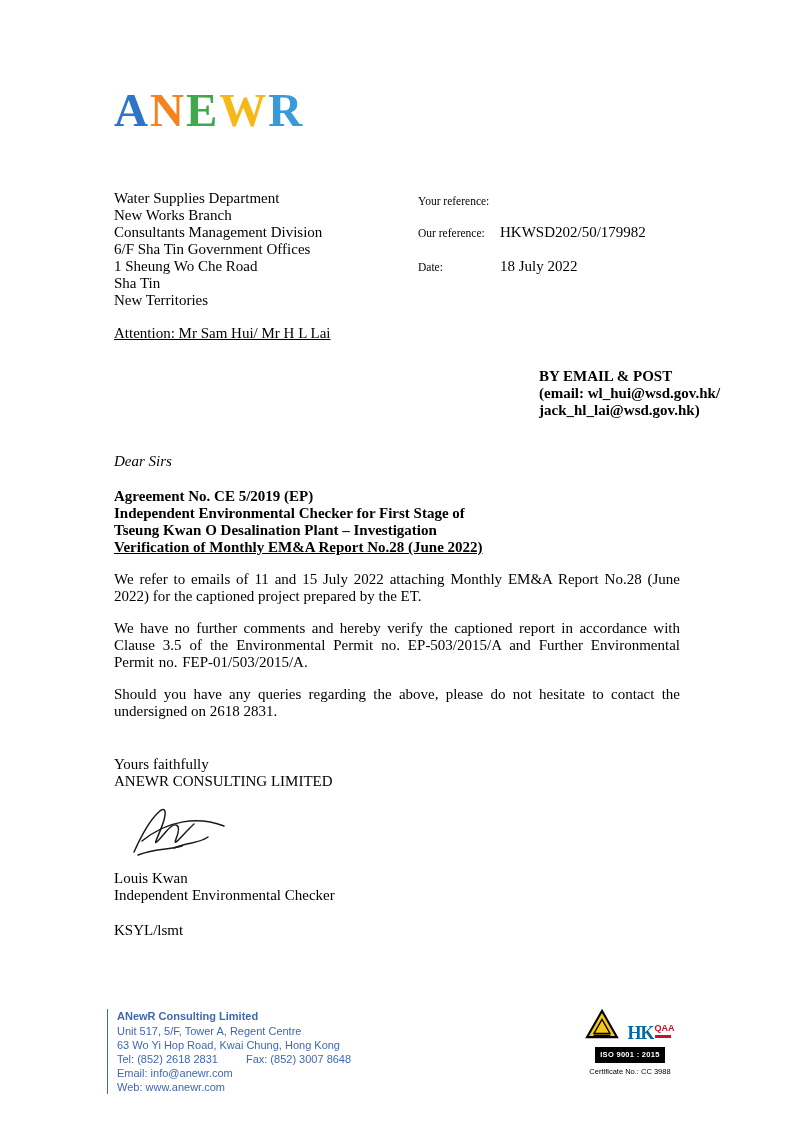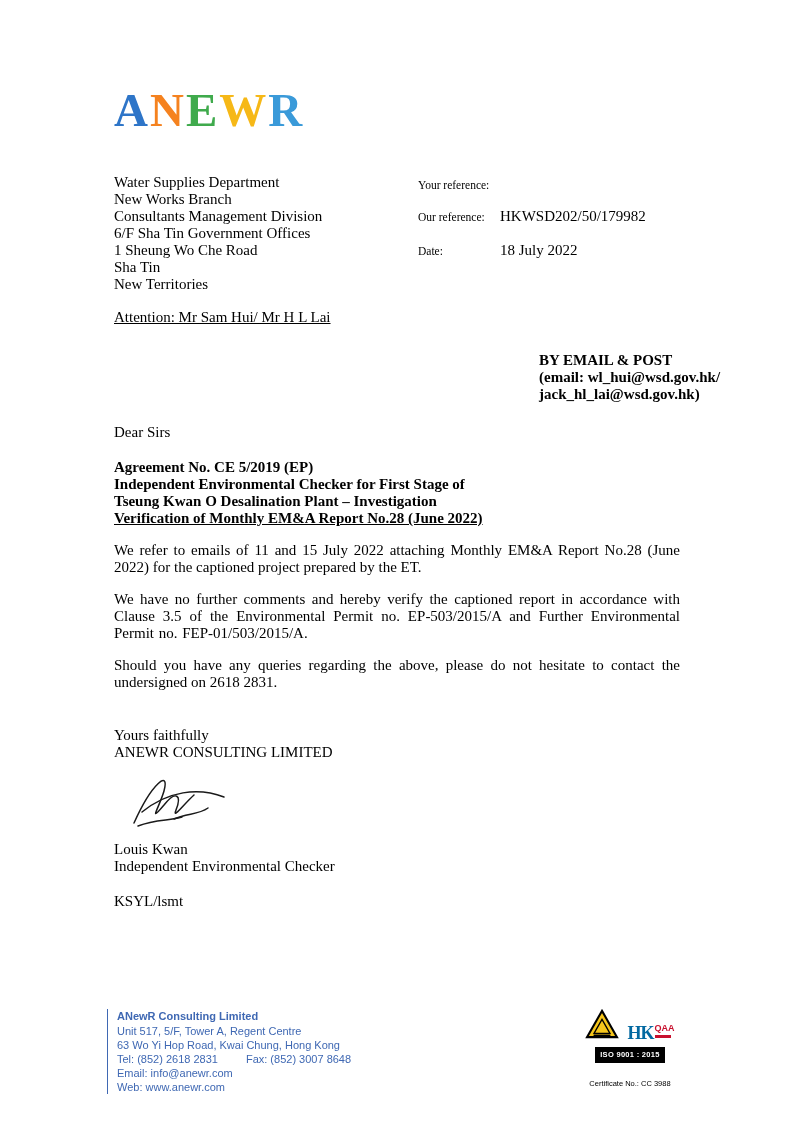--- a/index.html
+++ b/index.html
@@ -10,33 +10,33 @@
     margin:0 auto;
     background:#ffffff;
     font-family:"Liberation Serif", serif;
     font-size:15px; color:#000;
     padding:86px 95px 0 95px;
     overflow:hidden;
   }
   
   .logo { font-family:"Liberation Serif", serif; font-weight:bold; font-size:47px; letter-spacing:2px; line-height:48px; }
   
-  .addr-row { display:flex; margin-top:40px; }
+  .addr-row { display:flex; margin-top:56px; }
   .recipient { flex:1; line-height:17px; }
   .refs { width:262px; margin-top:2px; }
   .ref-row { display:flex; align-items:flex-start; margin-bottom:17px; }
   .ref-label { font-size:11.5px; width:82px; flex:0 0 82px; padding-top:3px; }
   .ref-value { font-size:15px; }
   
   .attention { margin-top:16px; text-decoration:underline; }
   
   .delivery { margin-top:26px; margin-left:425px; font-weight:bold; line-height:17px; }
   .delivery div { white-space:nowrap; }
   
-  .salutation { margin-top:21px; }
+  .salutation { margin-top:34px;font-style:italic; }
   .subject { margin-top:18px; font-weight:bold; line-height:17px; }
   .subject .underlined { text-decoration:underline; }
   .body-para { margin-top:15px; line-height:17px; text-align:justify; }
   .body-para.wide { word-spacing:1px; }
   
   .closing { margin-top:36px; line-height:17px; }
   .signature { margin-top:6px; margin-left:12px; height:62px; }
   .signer { margin-top:12px; line-height:17px; }
   .initials { margin-top:18px; }
   
@@ -51,21 +51,21 @@
   .footer-telfax { display:flex; }
   .footer-telfax .fax { margin-left:28px; }
   .iso-block { width:110px; text-align:center; color:#000; }
   .iso-logos { display:flex; justify-content:center; align-items:flex-end; gap:8px; margin-bottom:4px; }
   .hkqaa { display:flex; align-items:flex-start; line-height:1; }
   .hkqaa .hk { font-family:Liberation Serif, serif; font-weight:bold; font-size:18px; color:#0369a1; letter-spacing:-1px; }
   .hkqaa .side { display:flex; flex-direction:column; margin-left:1px; }
   .hkqaa .qaa { font-family:"Liberation Sans", sans-serif; font-weight:bold; font-size:9px; color:#c8102e; }
   .hkqaa .bar { width:16px; height:3px; background:#c8102e; margin-top:2px; }
   .iso-badge { display:inline-block; background:#000; color:#fff; font-size:7.5px; font-weight:bold; padding:1px 5px; letter-spacing:0.3px; }
-  .iso-cert { font-size:7.5px; margin-top:14px; color:#000; }
+  .iso-cert { font-size:7.5px; margin-top:2px; color:#000; }
 </style>
 </head>
 <body>
 
 <div class="page">
 
   <div class="logo">
     <span style="color:#2e75c8">A</span><span style="color:#f5821f">N</span><span style="color:#3faa4c">E</span><span style="color:#f6b817">W</span><span style="color:#3a9ad9">R</span>
   </div>
 

